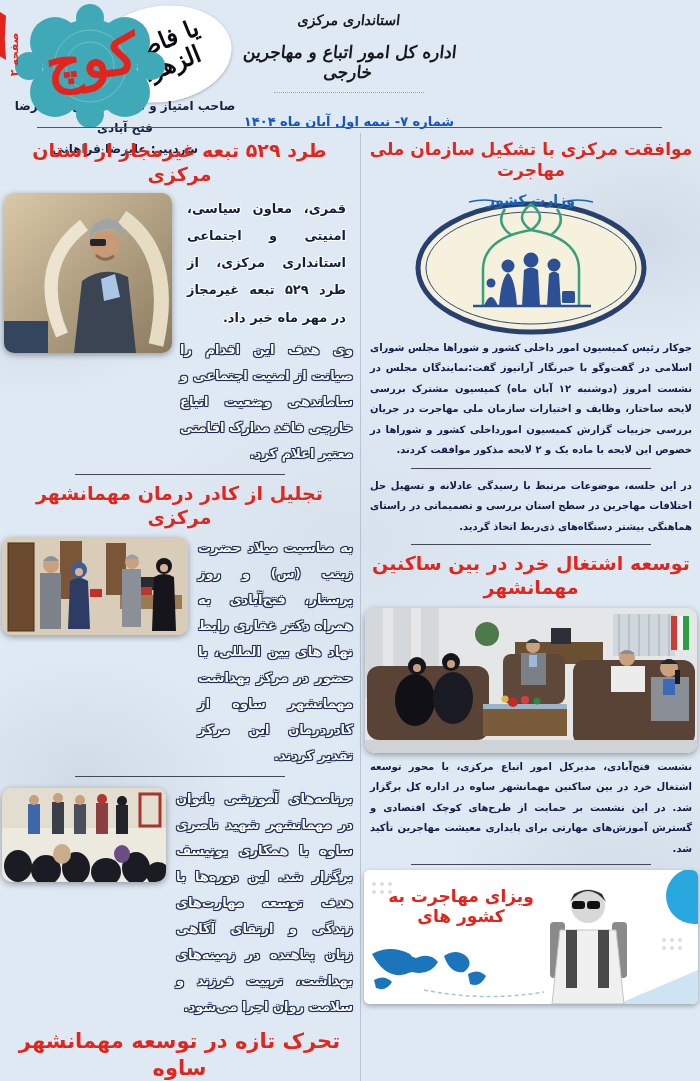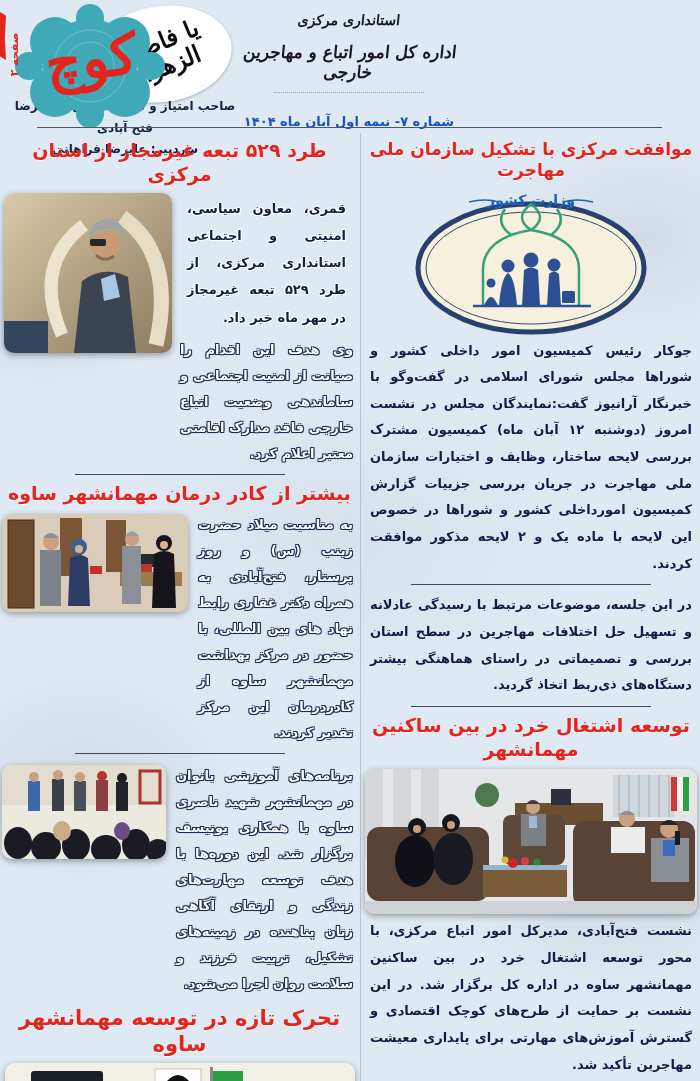--- a/index.html
+++ b/index.html
@@ -36,21 +36,21 @@
   .page-num{position:absolute;top:48px;left:-22px;width:72px;text-align:center;color:#e5231c;
     font-weight:bold;font-size:11px;transform:rotate(-90deg);}
   .header-rule{position:absolute;top:127px;left:37px;right:38px;height:1px;background:#52565e;}
   
   .col-divider{position:absolute;top:133px;bottom:0;left:360px;width:1px;background:#b6c3d3;}
   .col-left{position:absolute;top:133px;right:341px;left:0;width:359px;padding:0;}
   .col-right{position:absolute;top:133px;left:362px;width:338px;}
   .headline{color:#e4251e;font-weight:bold;text-align:center;
     text-shadow:0 1px 0 rgba(255,255,255,.75);line-height:1.25;margin:4px 4px 2px;}
   .h18{font-size:18px;} .h19{font-size:19px;} .h21{font-size:21px;} .h17{font-size:17px;}
-  .body-navy{color:#101c45;font-weight:bold;font-size:13px;line-height:2.05;
+  .body-navy{color:#101c45;font-weight:bold;font-size:10px;line-height:2.05;
     text-align:justify;margin:4px 8px;}
   .outline-white{color:#fff;font-weight:bold;font-size:13px;line-height:2.0;text-align:justify;
     text-shadow:-1px -1px 0 #1c2b55,1px -1px 0 #1c2b55,-1px 1px 0 #1c2b55,1px 1px 0 #1c2b55,0 0 2px #1c2b55;}
   .halo-dark{color:#141d40;font-weight:bold;font-size:12.3px;line-height:2.0;text-align:justify;
     text-shadow:-1px -1px 0 rgba(255,255,255,.9),1px -1px 0 rgba(255,255,255,.9),
       -1px 1px 0 rgba(255,255,255,.9),1px 1px 0 rgba(255,255,255,.9);}
   .sep{height:1px;background:#434854;width:210px;margin:7px auto;}
   .photo{border-radius:10px;box-shadow:0 2px 6px rgba(0,0,0,.35);display:block;}
   .row{display:flex;align-items:flex-start;}
   
@@ -137,21 +137,21 @@
         <polygon points="97,86 111,81 116,104 100,108" fill="#a9c7e4"></polygon>
         <circle cx="101" cy="52" r="14" fill="#c89a76"></circle>
         <path d="M86,48 Q84,28 104,26 Q122,28 120,46 L116,38 Q104,32 90,40 Z" fill="#9fa4a6"></path>
         <rect x="86" y="46" width="16" height="7" rx="2" fill="#23262b"></rect>
         <path d="M92,62 Q100,70 110,63" stroke="#8a6a50" stroke-width="3" fill="none"></path>
       </svg>
     </div>
 
     <div class="sep"></div>
 
-    <div class="headline h19">بیشتر از کادر درمان مهمانشهر ساوه</div>
+    <div class="headline h19">تجلیل از کادر درمان مهمانشهر مرکزی</div>
     <div class="row a2-row">
       <div class="txt" style="padding-top:4px">
         <p class="outline-white" style="margin:0;">به مناسبت میلاد حضرت زینب (س) و روز پرستار، فتح‌آبادی به همراه دکتر غفاری رابط نهاد های بین المللی، با حضور در مرکز بهداشت مهمانشهر ساوه از کادردرمان این مرکز تقدیر کردند.</p>
       </div>
       <svg class="photo" style="flex:0 0 186px;margin:6px 4px 0 2px;" width="186" height="98" viewBox="0 0 186 98">
         <rect width="186" height="98" fill="#d9ccb8"></rect>
         <rect x="6" y="6" width="26" height="88" fill="#6b4a2e" stroke="#4a3018"></rect>
         <rect x="58" y="4" width="22" height="58" fill="#7a5636"></rect>
         <rect x="104" y="6" width="20" height="52" fill="#7a5636"></rect>
         <rect x="118" y="58" width="62" height="14" fill="#9a7a52"></rect>
@@ -170,21 +170,21 @@
           <circle cx="162" cy="31" r="4" fill="#d8b294"></circle>
         <path d="M150,94 L152,40 Q162,34 172,40 L174,94 Z" fill="#15151b"></path>
         <rect x="139" y="50" width="11" height="8" fill="#b8372e"></rect>
       </svg>
     </div>
 
     <div class="sep"></div>
 
     <div class="row a3-row">
       <div class="txt" style="padding-top:2px">
-        <p class="outline-white" style="margin:0;">برنامه‌های آموزشی بانوان در مهمانشهر شهید ناصری ساوه با همکاری یونیسف برگزار شد. این دوره‌ها با هدف توسعه مهارت‌های زندگی و ارتقای آگاهی زنان پناهنده در زمینه‌های تشکیل، تربیت فرزند و سلامت روان اجرا می‌شود.</p>
+        <p class="outline-white" style="margin:0;">برنامه‌های آموزشی بانوان در مهمانشهر شهید ناصری ساوه با همکاری یونیسف برگزار شد. این دوره‌ها با هدف توسعه مهارت‌های زندگی و ارتقای آگاهی زنان پناهنده در زمینه‌های بهداشت، تربیت فرزند و سلامت روان اجرا می‌شود.</p>
       </div>
       <svg class="photo" style="flex:0 0 164px;margin:4px 4px 0 2px;" width="164" height="94" viewBox="0 0 164 94">
         <rect width="164" height="94" fill="#eceadf"></rect>
         <rect x="0" y="0" width="164" height="40" fill="#e2ddcf"></rect>
         <rect x="138" y="6" width="20" height="32" fill="none" stroke="#a8342c" stroke-width="3"></rect>
         <g>
           <rect x="26" y="16" width="12" height="30" fill="#3e66a8"></rect>
             <circle cx="32" cy="12" r="5" fill="#caa07e"></circle>
           <rect x="50" y="14" width="12" height="32" fill="#3a3f4a"></rect>
             <circle cx="56" cy="10" r="5" fill="#caa07e"></circle>

